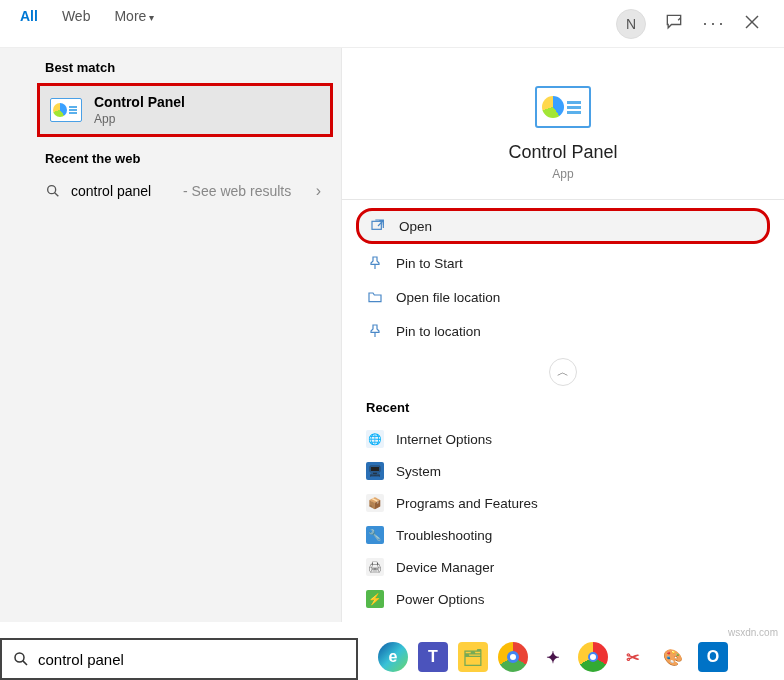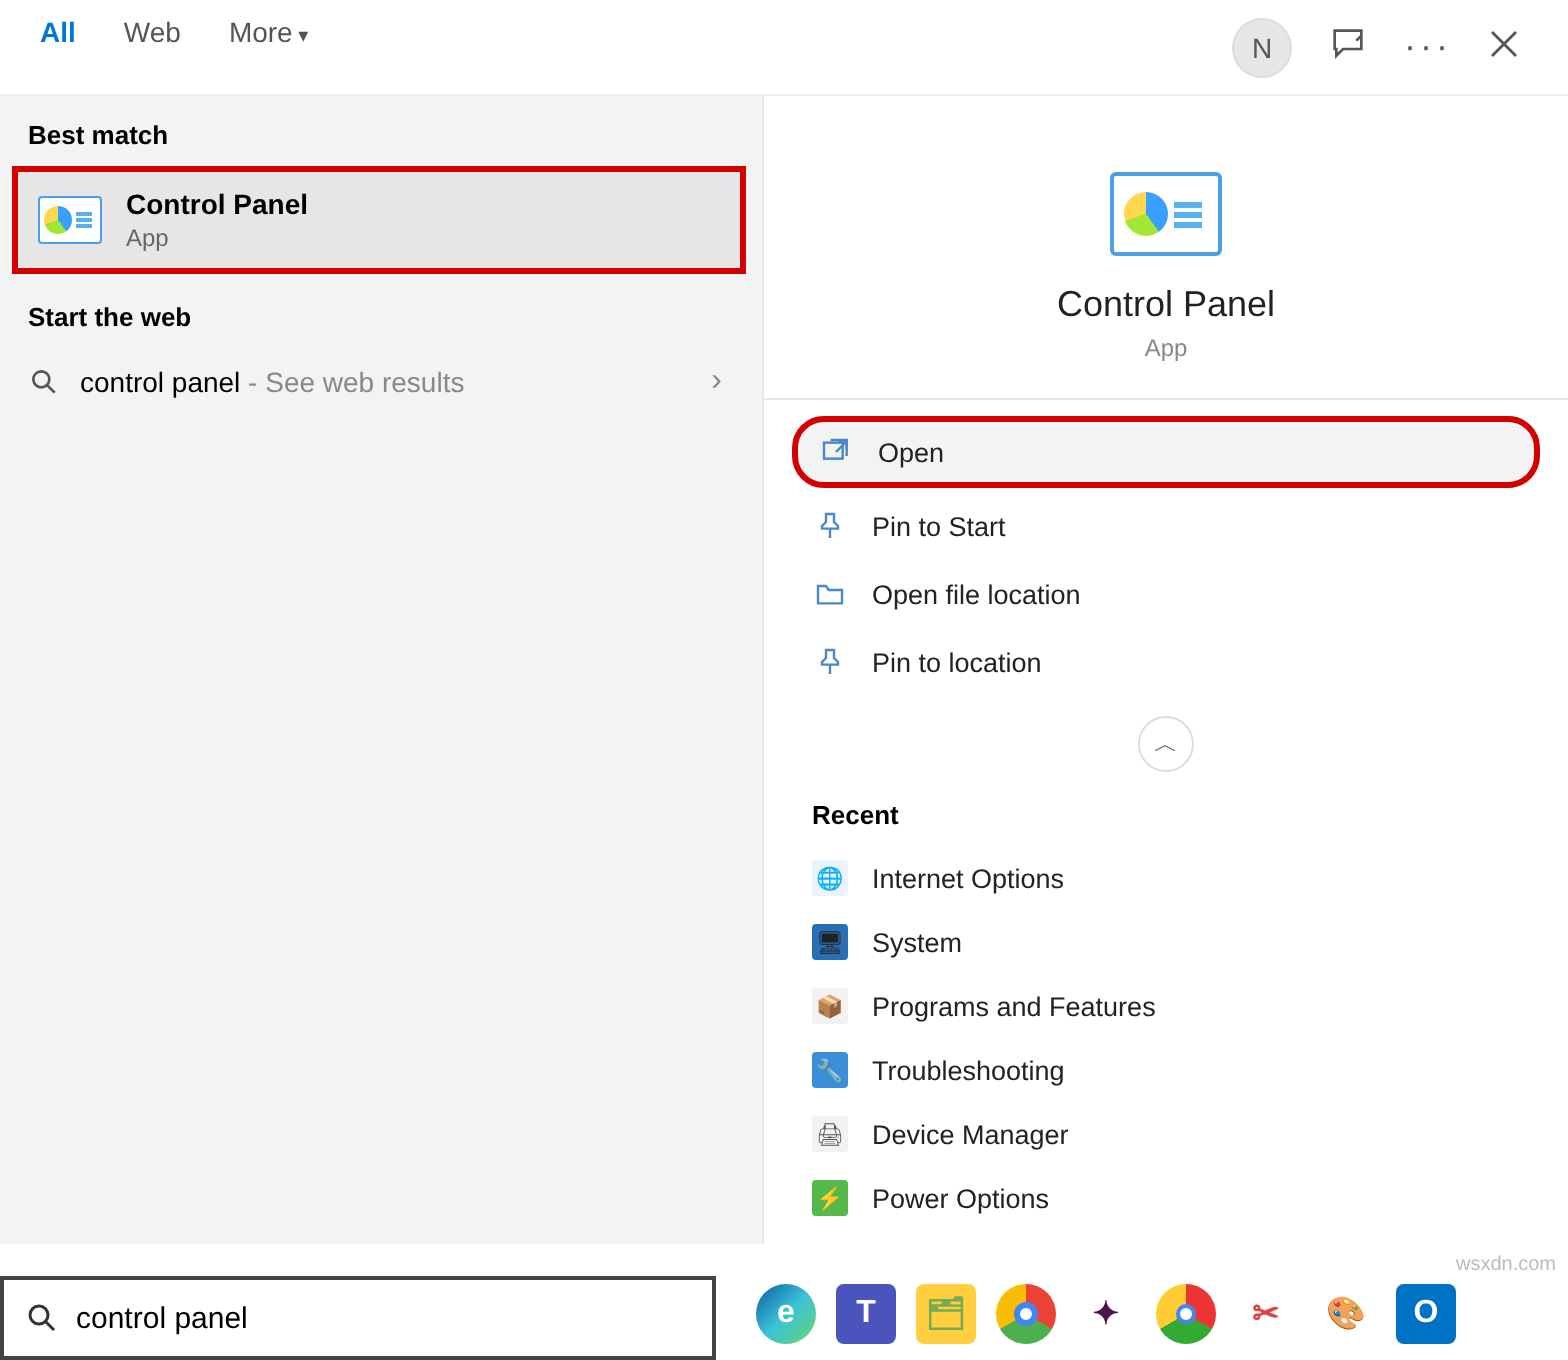--- a/index.html
+++ b/index.html
@@ -13,40 +13,40 @@
 .tab.more::after { content: " ▾"; font-size: 10px; color: #555; }
 .tabs-spacer { flex: 1; }
 .top-right { display: flex; align-items: center; gap: 18px; padding-right: 16px; }
 .avatar { width: 30px; height: 30px; border-radius: 50%; background: #e6e6e6; display: flex; align-items: center; justify-content: center; font-size: 14px; color: #555; border: 1px solid #ddd; }
 .feedback-icon svg, .more-icon, .close-icon svg { color: #555; }
 .more-icon { font-size: 18px; letter-spacing: 2px; cursor: pointer; color: #555; }
 .close-icon { cursor: pointer; }
 
 
 .main { display: flex; height: 574px; }
-.left { width: 382px; background: #f3f3f3; border-right: 1px solid #e8e8e8; }
+.left { width: 342px; background: #f3f3f3; border-right: 1px solid #e8e8e8; padding-left: 31px; }
 .right { flex: 1; background: #fff; position: relative; padding-top: 18px; }
 
 
 .section-label { font-size: 13px; font-weight: 600; padding: 12px 14px 6px; color: #000; }
 .result-row { display: flex; align-items: center; padding: 10px 14px; cursor: pointer; }
 .best-match { background: #e6e6e6; border: 3px solid #d30000; margin: 2px 8px 2px 6px; padding: 8px 10px; }
 .cp-icon { width: 32px; height: 24px; border: 1px solid #4aa0e6; border-radius: 2px; display: flex; align-items: center; justify-content: center; background: #fff; flex-shrink: 0; }
 .cp-icon .pie { width: 14px; height: 14px; border-radius: 50%; background: conic-gradient(#3aa0ff 0 40%, #a3e635 40% 70%, #ffd84d 70% 100%); margin-left: -3px; }
 .cp-icon .bars { width: 8px; margin-left: 2px; }
 .cp-icon .bars div { height: 2px; margin: 1px 0; background: #5ab0ec; }
 .result-text { margin-left: 12px; }
 .result-title { font-weight: 600; font-size: 14px; }
 .result-sub { font-size: 12px; color: #666; margin-top: 2px; }
 
 .web-row { justify-content: space-between; }
 .web-row .left-part { display: flex; align-items: center; }
 .search-icon svg { display: block; }
 .web-text { margin-left: 10px; color: #000; font-size: 14px; }
-.web-text .hint { color: #888; }
+.web-text .hint { color: #888; margin-left: 28px; }
 .chev { color: #888; font-size: 16px; padding-right: 6px; }
 
 
 .detail-icon { width: 56px; height: 42px; border: 2px solid #4aa0e6; border-radius: 3px; margin: 20px auto 14px; display: flex; align-items: center; justify-content: center; background: #fff; }
 .detail-icon .pie { width: 22px; height: 22px; border-radius: 50%; background: conic-gradient(#3aa0ff 0 40%, #a3e635 40% 70%, #ffd84d 70% 100%); margin-left: -4px; }
 .detail-icon .bars { width: 14px; margin-left: 3px; }
 .detail-icon .bars div { height: 3px; margin: 2px 0; background: #5ab0ec; }
 .detail-title { text-align: center; font-size: 18px; color: #222; margin-top: 4px; }
 .detail-sub { text-align: center; font-size: 12px; color: #888; margin-top: 4px; }
 .divider { border: 0; border-top: 1px solid #e6e6e6; margin: 18px 0 8px; }
@@ -112,21 +112,21 @@
             <div></div>
             <div></div>
           </div>
       </div>
       <div class="result-text">
         <div class="result-title">Control Panel</div>
         <div class="result-sub">App</div>
       </div>
     </div>
 
-    <div class="section-label">Start the web</div>
+    <div class="section-label">Recent the web</div>
     <div class="result-row web-row">
       <div class="left-part">
         <span class="search-icon">
           <svg width="16" height="16" viewBox="0 0 24 24" fill="none" stroke="#555" stroke-width="2">
               <circle cx="10" cy="10" r="6"></circle>
               <line x1="20" y1="20" x2="14.5" y2="14.5"></line>
             </svg>
         </span>
         <span class="web-text">
           <span>control panel</span><span class="hint"> - See web results</span>

